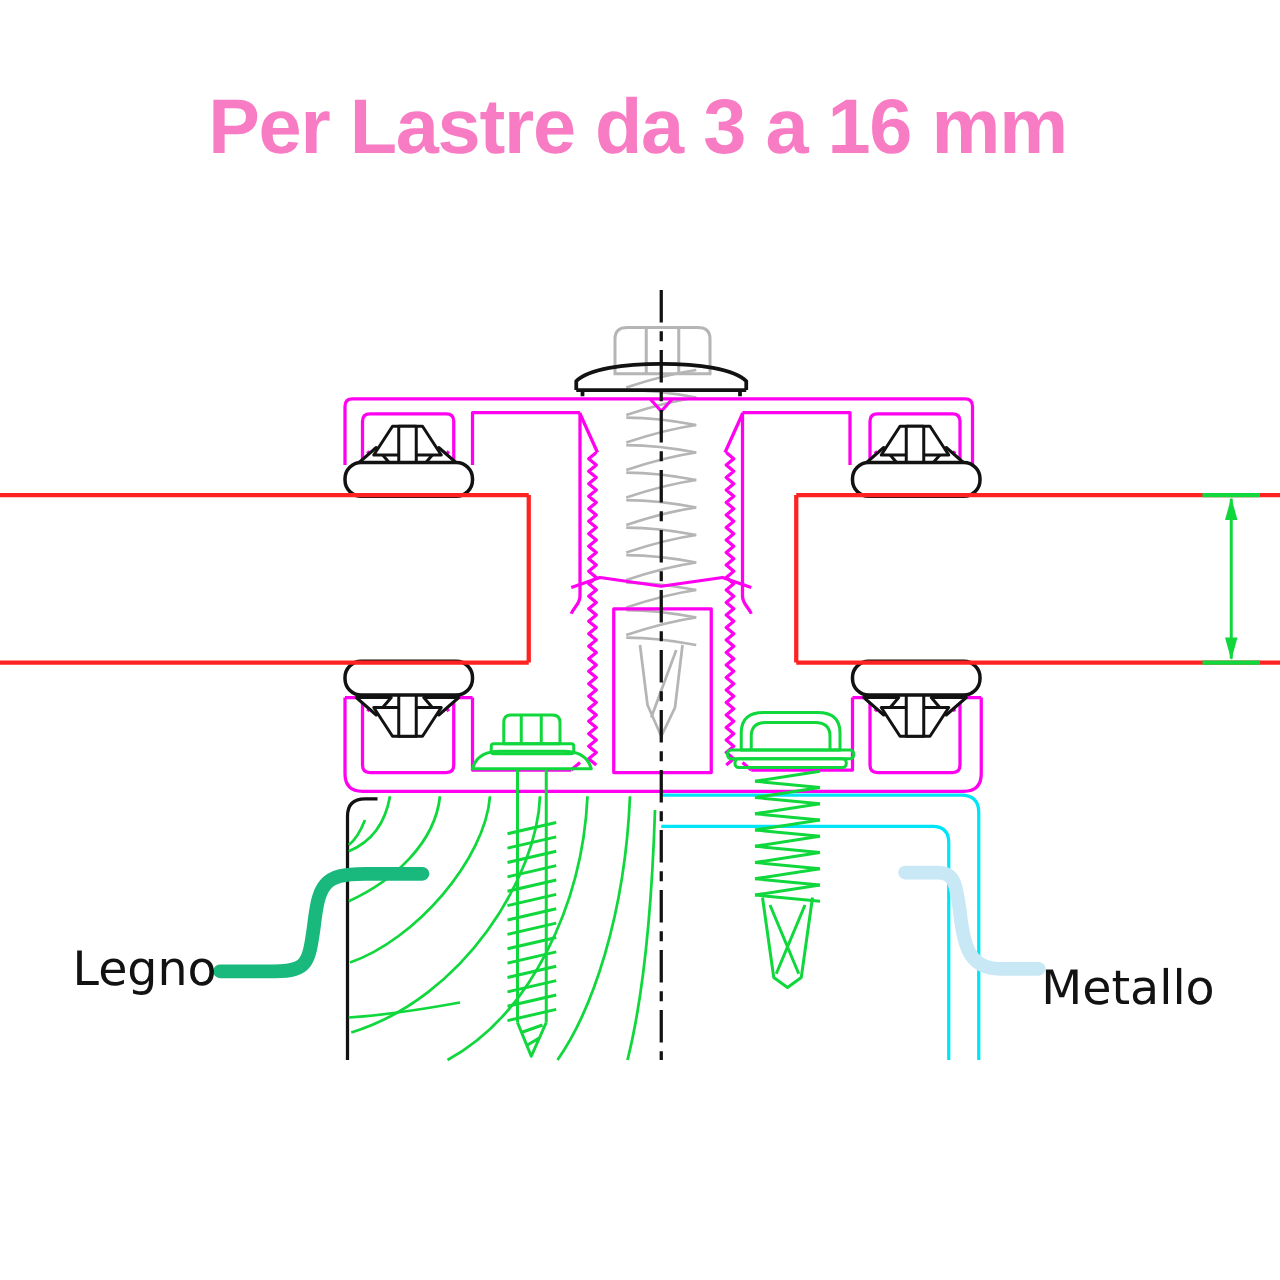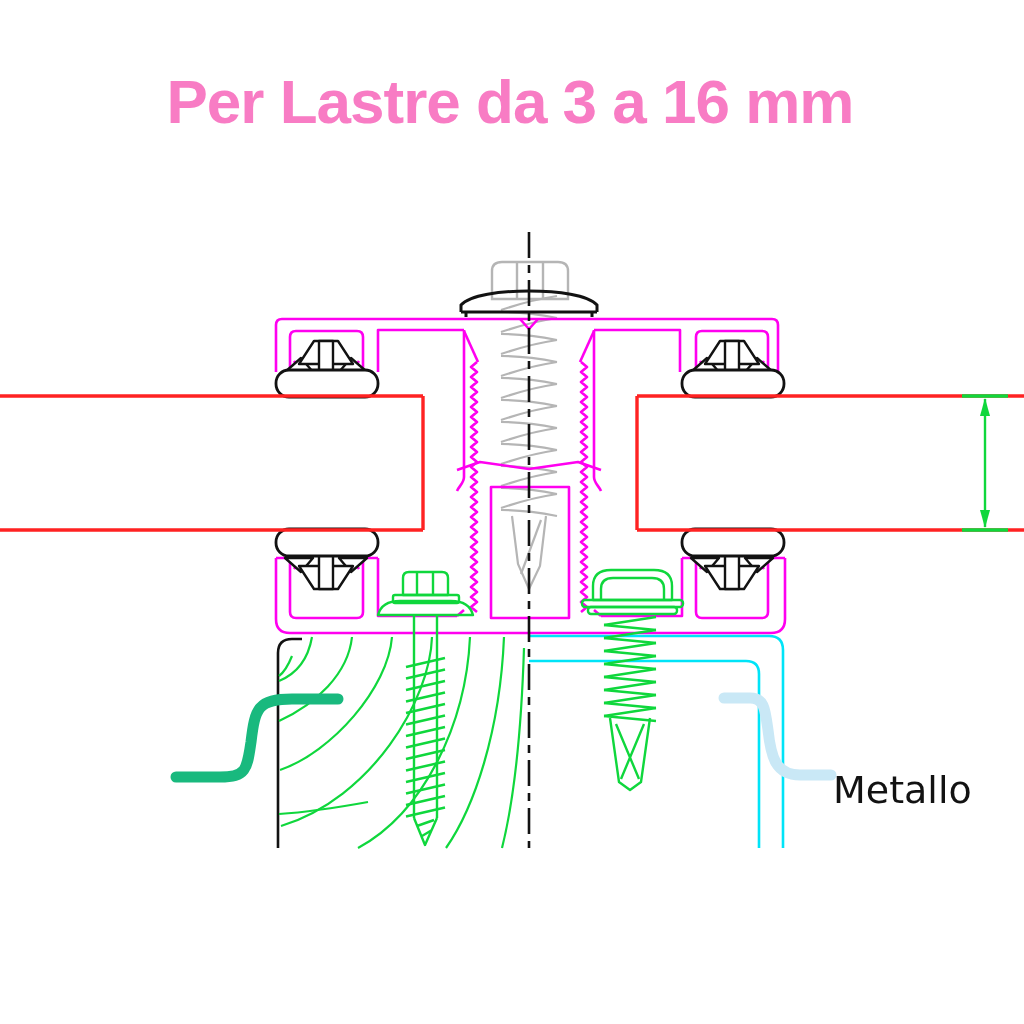--- a/index.html
+++ b/index.html
@@ -203,14 +203,15 @@
       <path d="M610,718 L619,782 L630,790 L641,782 L650,718 M616,724 L639,779 M644,724 L621,779"></path>
     </g>
 
     <path stroke="var(--ink)" stroke-width="2.6" fill="none" stroke-dasharray="26 7 8 7" d="M529,232 V848"></path>
 
     <path stroke="var(--teal)" stroke-width="11" fill="none" stroke-linecap="round" d="M176,777 H220 C246,777 247,770 251,742 C255,708 258,699 292,699 H338"></path>
     <path stroke="var(--pale)" stroke-width="11" fill="none" stroke-linecap="round" d="M724,698 H750 C764,698 765,708 768,730 C771,758 776,775 800,775 H831"></path>
   </svg>
 
   <div class="title">Per Lastre da 3 a 16 mm</div>
+  <div class="lbl" id="lbl-wood">Legno</div>
   <div class="lbl" id="lbl-metal">Metallo</div>
 </div>
 
 </body></html>

